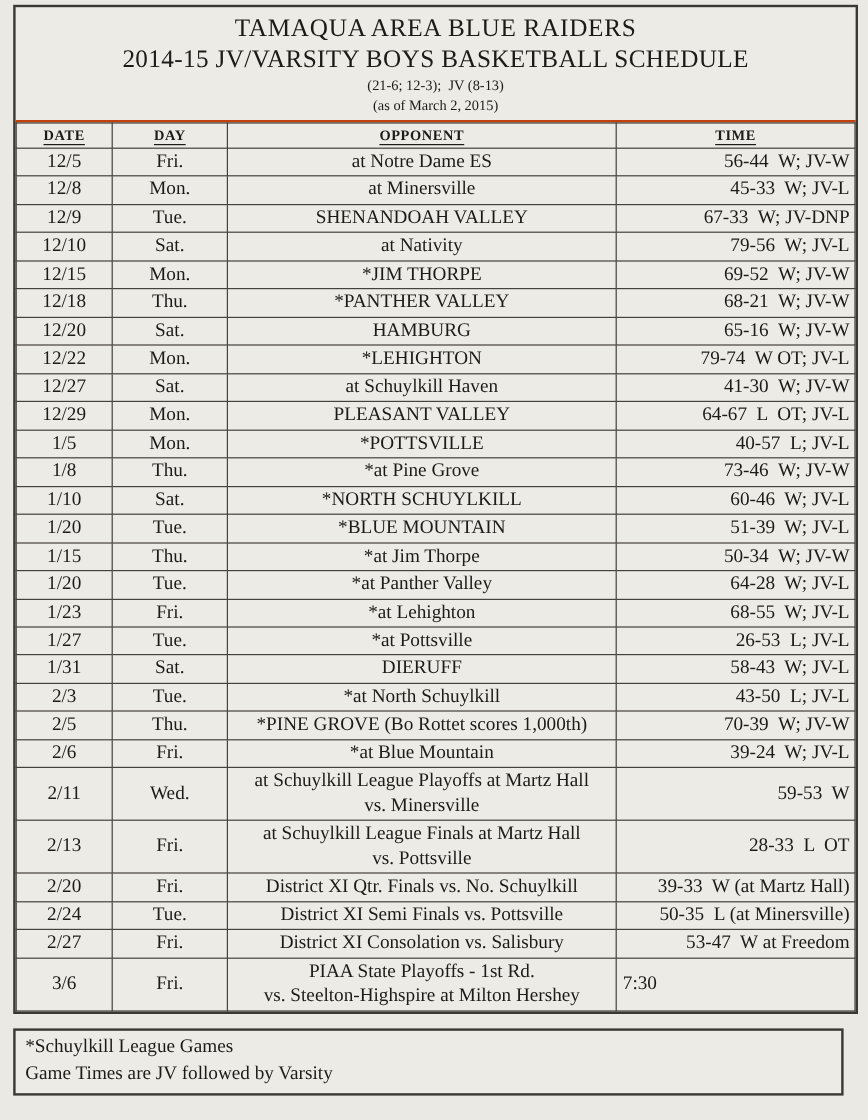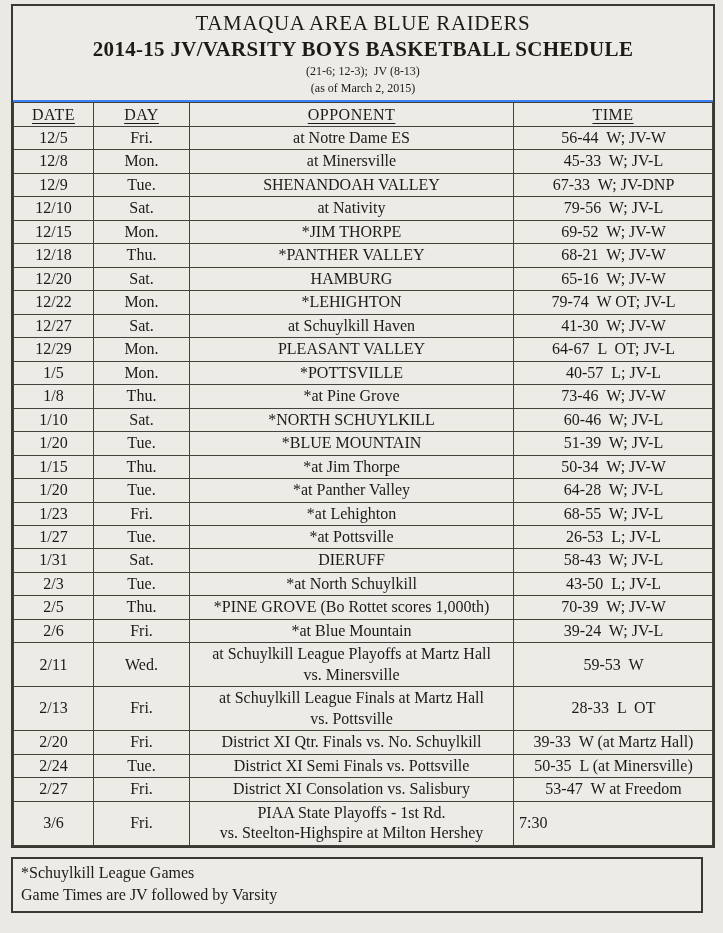--- a/index.html
+++ b/index.html
@@ -12,51 +12,51 @@
   .page { position: relative; width: 723px; height: 933px; overflow: hidden; }
 
   .main-box {
     position: absolute; left: 11px; top: 4px; width: 704px;
     border: 2px solid #3a3833;
     background: #edebe6;
     box-sizing: border-box;
   }
 
   .title-block {
-    border-bottom: 2px solid #3b82f6;
+    border-bottom: 2px solid #c2410c;
     text-align: center;
     padding: 5px 0 4px 0;
   }
   .title-line1 { font-size: 21px; letter-spacing: 0.6px; }
-  .title-line2 { font-size: 21px; letter-spacing: 0.3px; margin-top: 1px; font-weight: bold; }
+  .title-line2 { font-size: 21px; letter-spacing: 0.3px; margin-top: 1px; }
   .record-line { font-size: 12px; margin-top: 2px; white-space: pre-wrap; }
   .asof-line   { font-size: 12px; margin-top: 2px; }
 
   table.sched { width: 100%; border-collapse: collapse; table-layout: fixed; }
   col.c-date { width: 80px; }
   col.c-day  { width: 96px; }
   col.c-opp  { width: 324px; }
   col.c-time { width: auto; }
 
   th, td { border: 1.5px solid #45423c; }
   th {
-    font-weight: normal; font-size: 16px; padding: 3px 0 2px 0;
+    font-weight: bold; font-size: 12px; padding: 3px 0 2px 0;
     letter-spacing: 0.5px;
   }
   th .u { text-decoration: underline; text-underline-offset: 3px; }
   th.t-time { text-align: center; }
 
   td {
     font-size: 16px; text-align: center;
     padding: 1px 4px; line-height: 1.28; height: 20px;
     box-sizing: border-box;
     overflow: hidden;
   }
   td.opp-cell  { white-space: pre-line; font-family: Liberation Serif, serif; }
-  td.time-cell { text-align: center; padding-left: 5px; white-space: pre-wrap; }
+  td.time-cell { text-align: right; padding-left: 5px; white-space: pre-wrap; }
   td.time-cell.center { text-align: left; }
 
   .legend-box {
     position: absolute; left: 11px; top: 857px; width: 692px;
     border: 2px solid #3a3833;
     background: #edebe6;
     box-sizing: border-box;
     padding: 3px 8px 5px 8px;
     font-size: 16px; line-height: 1.38;
     text-align: left;

